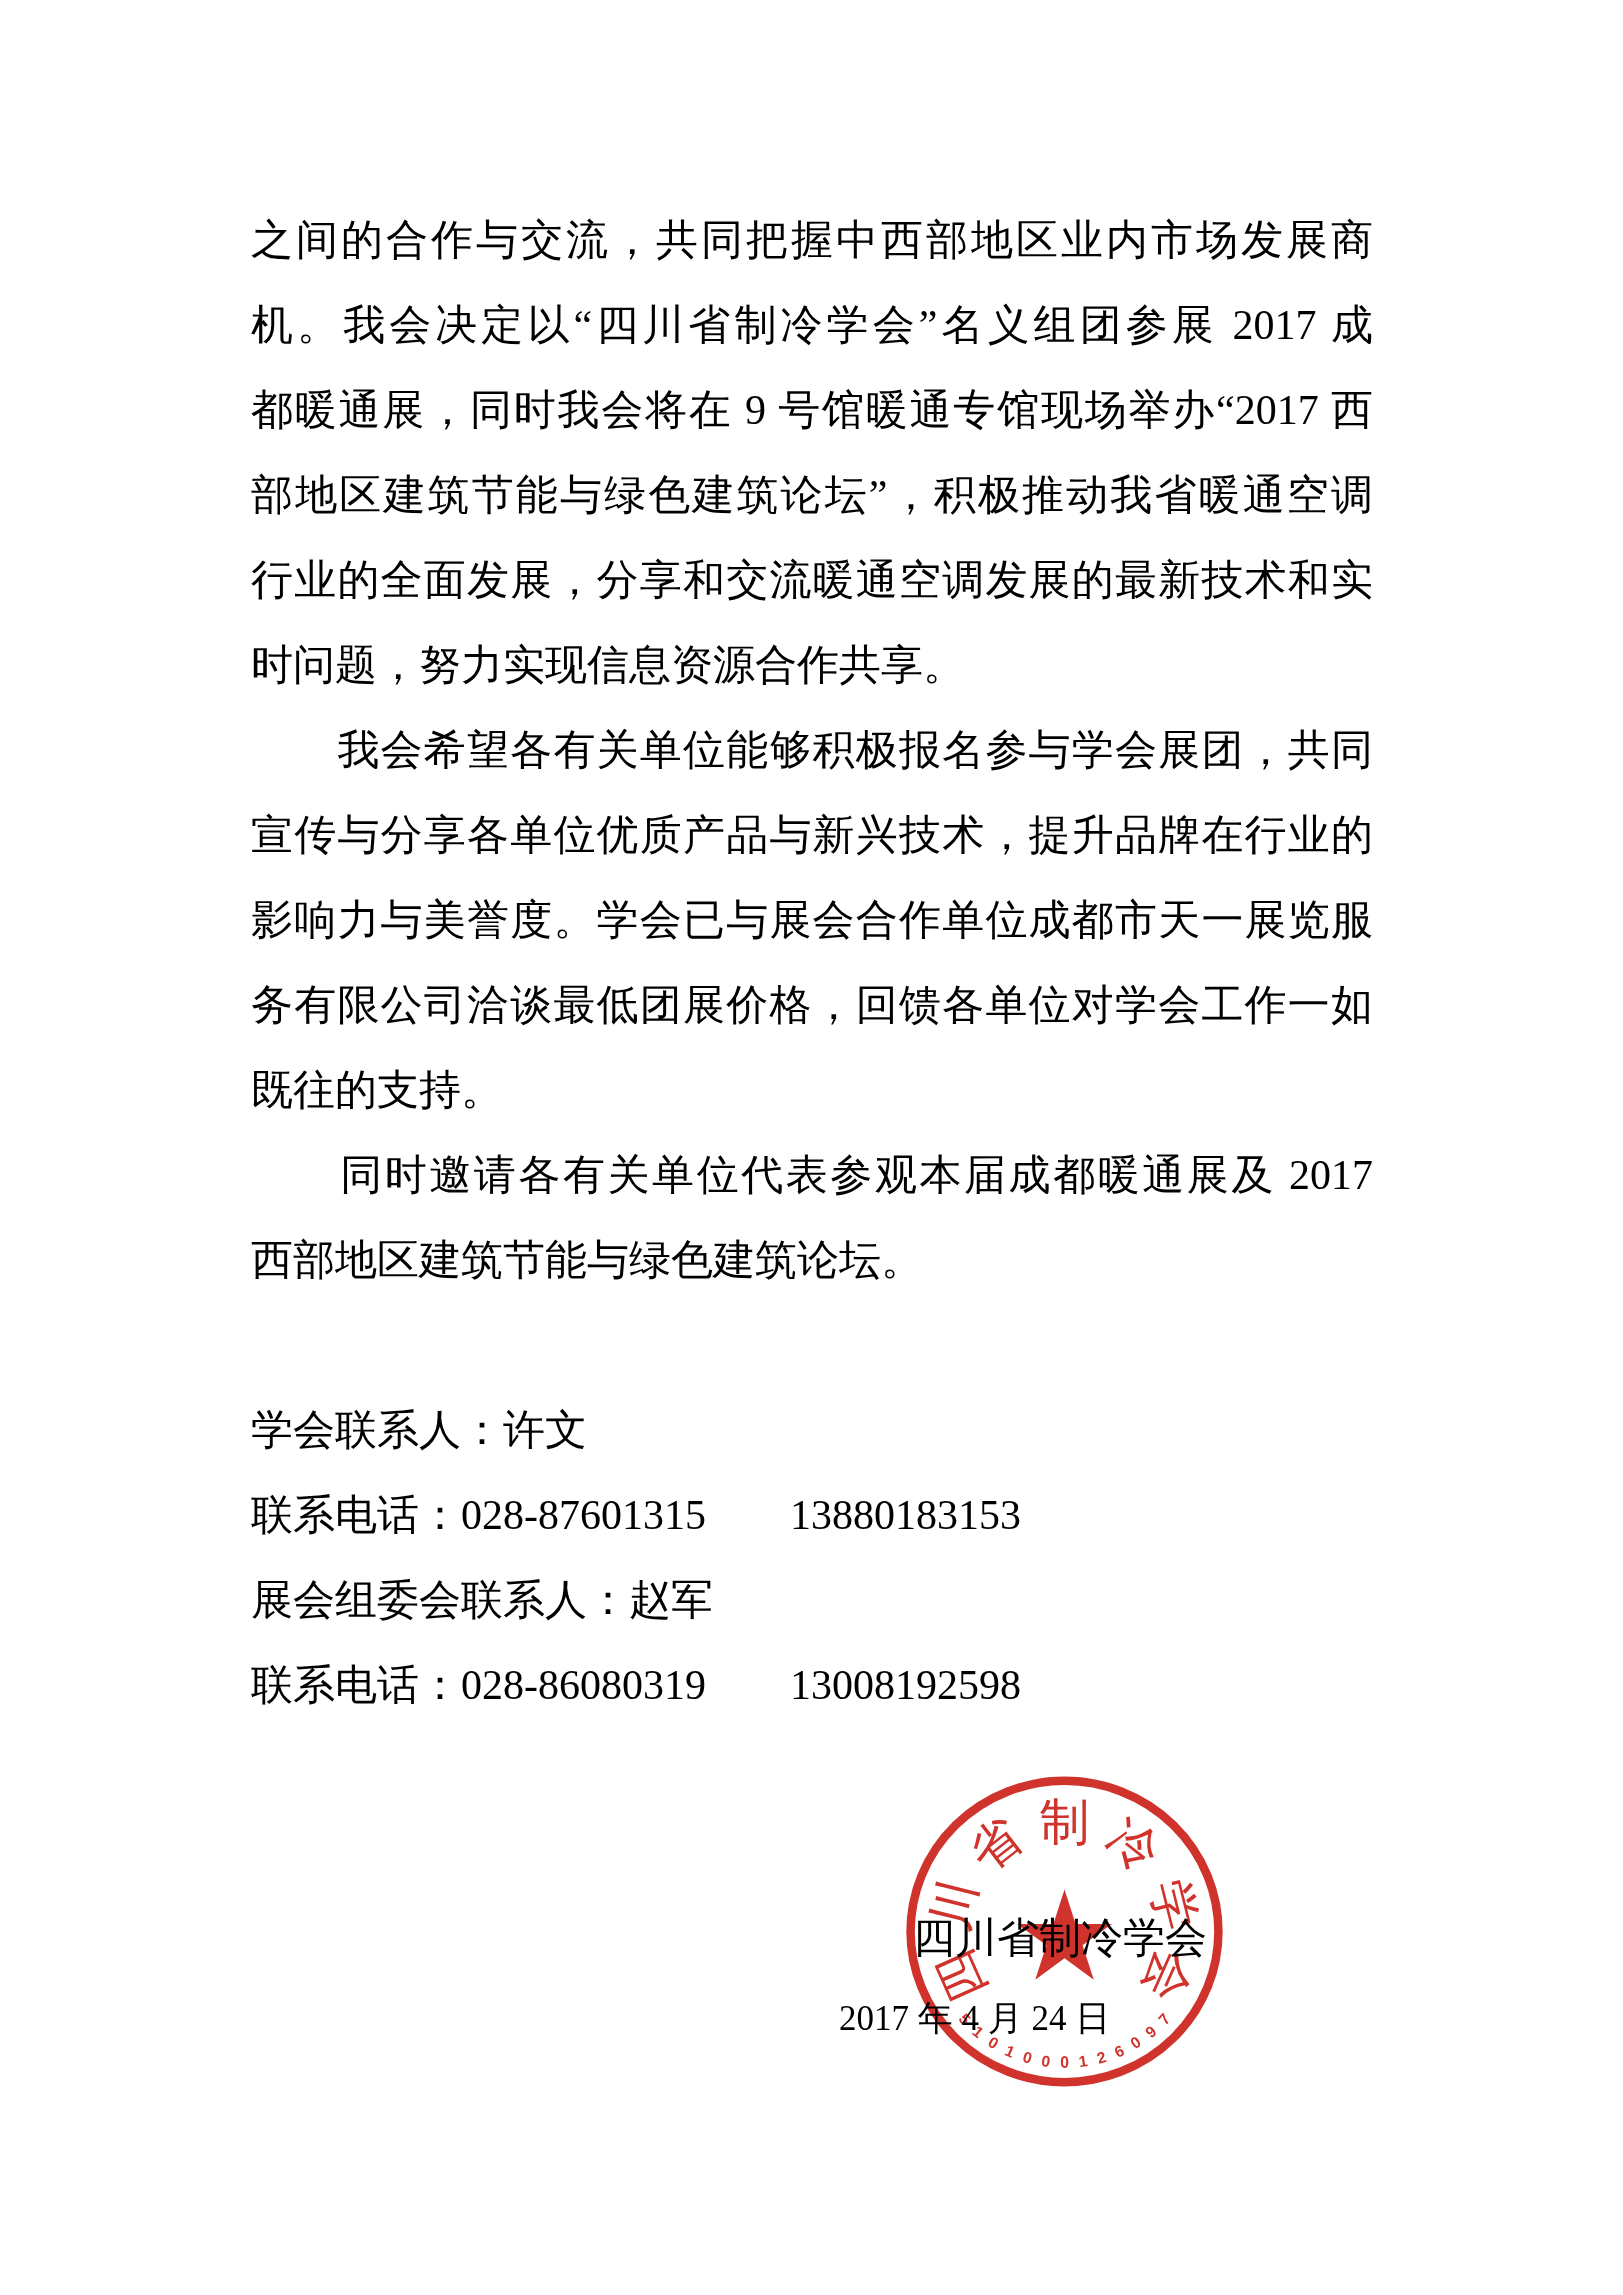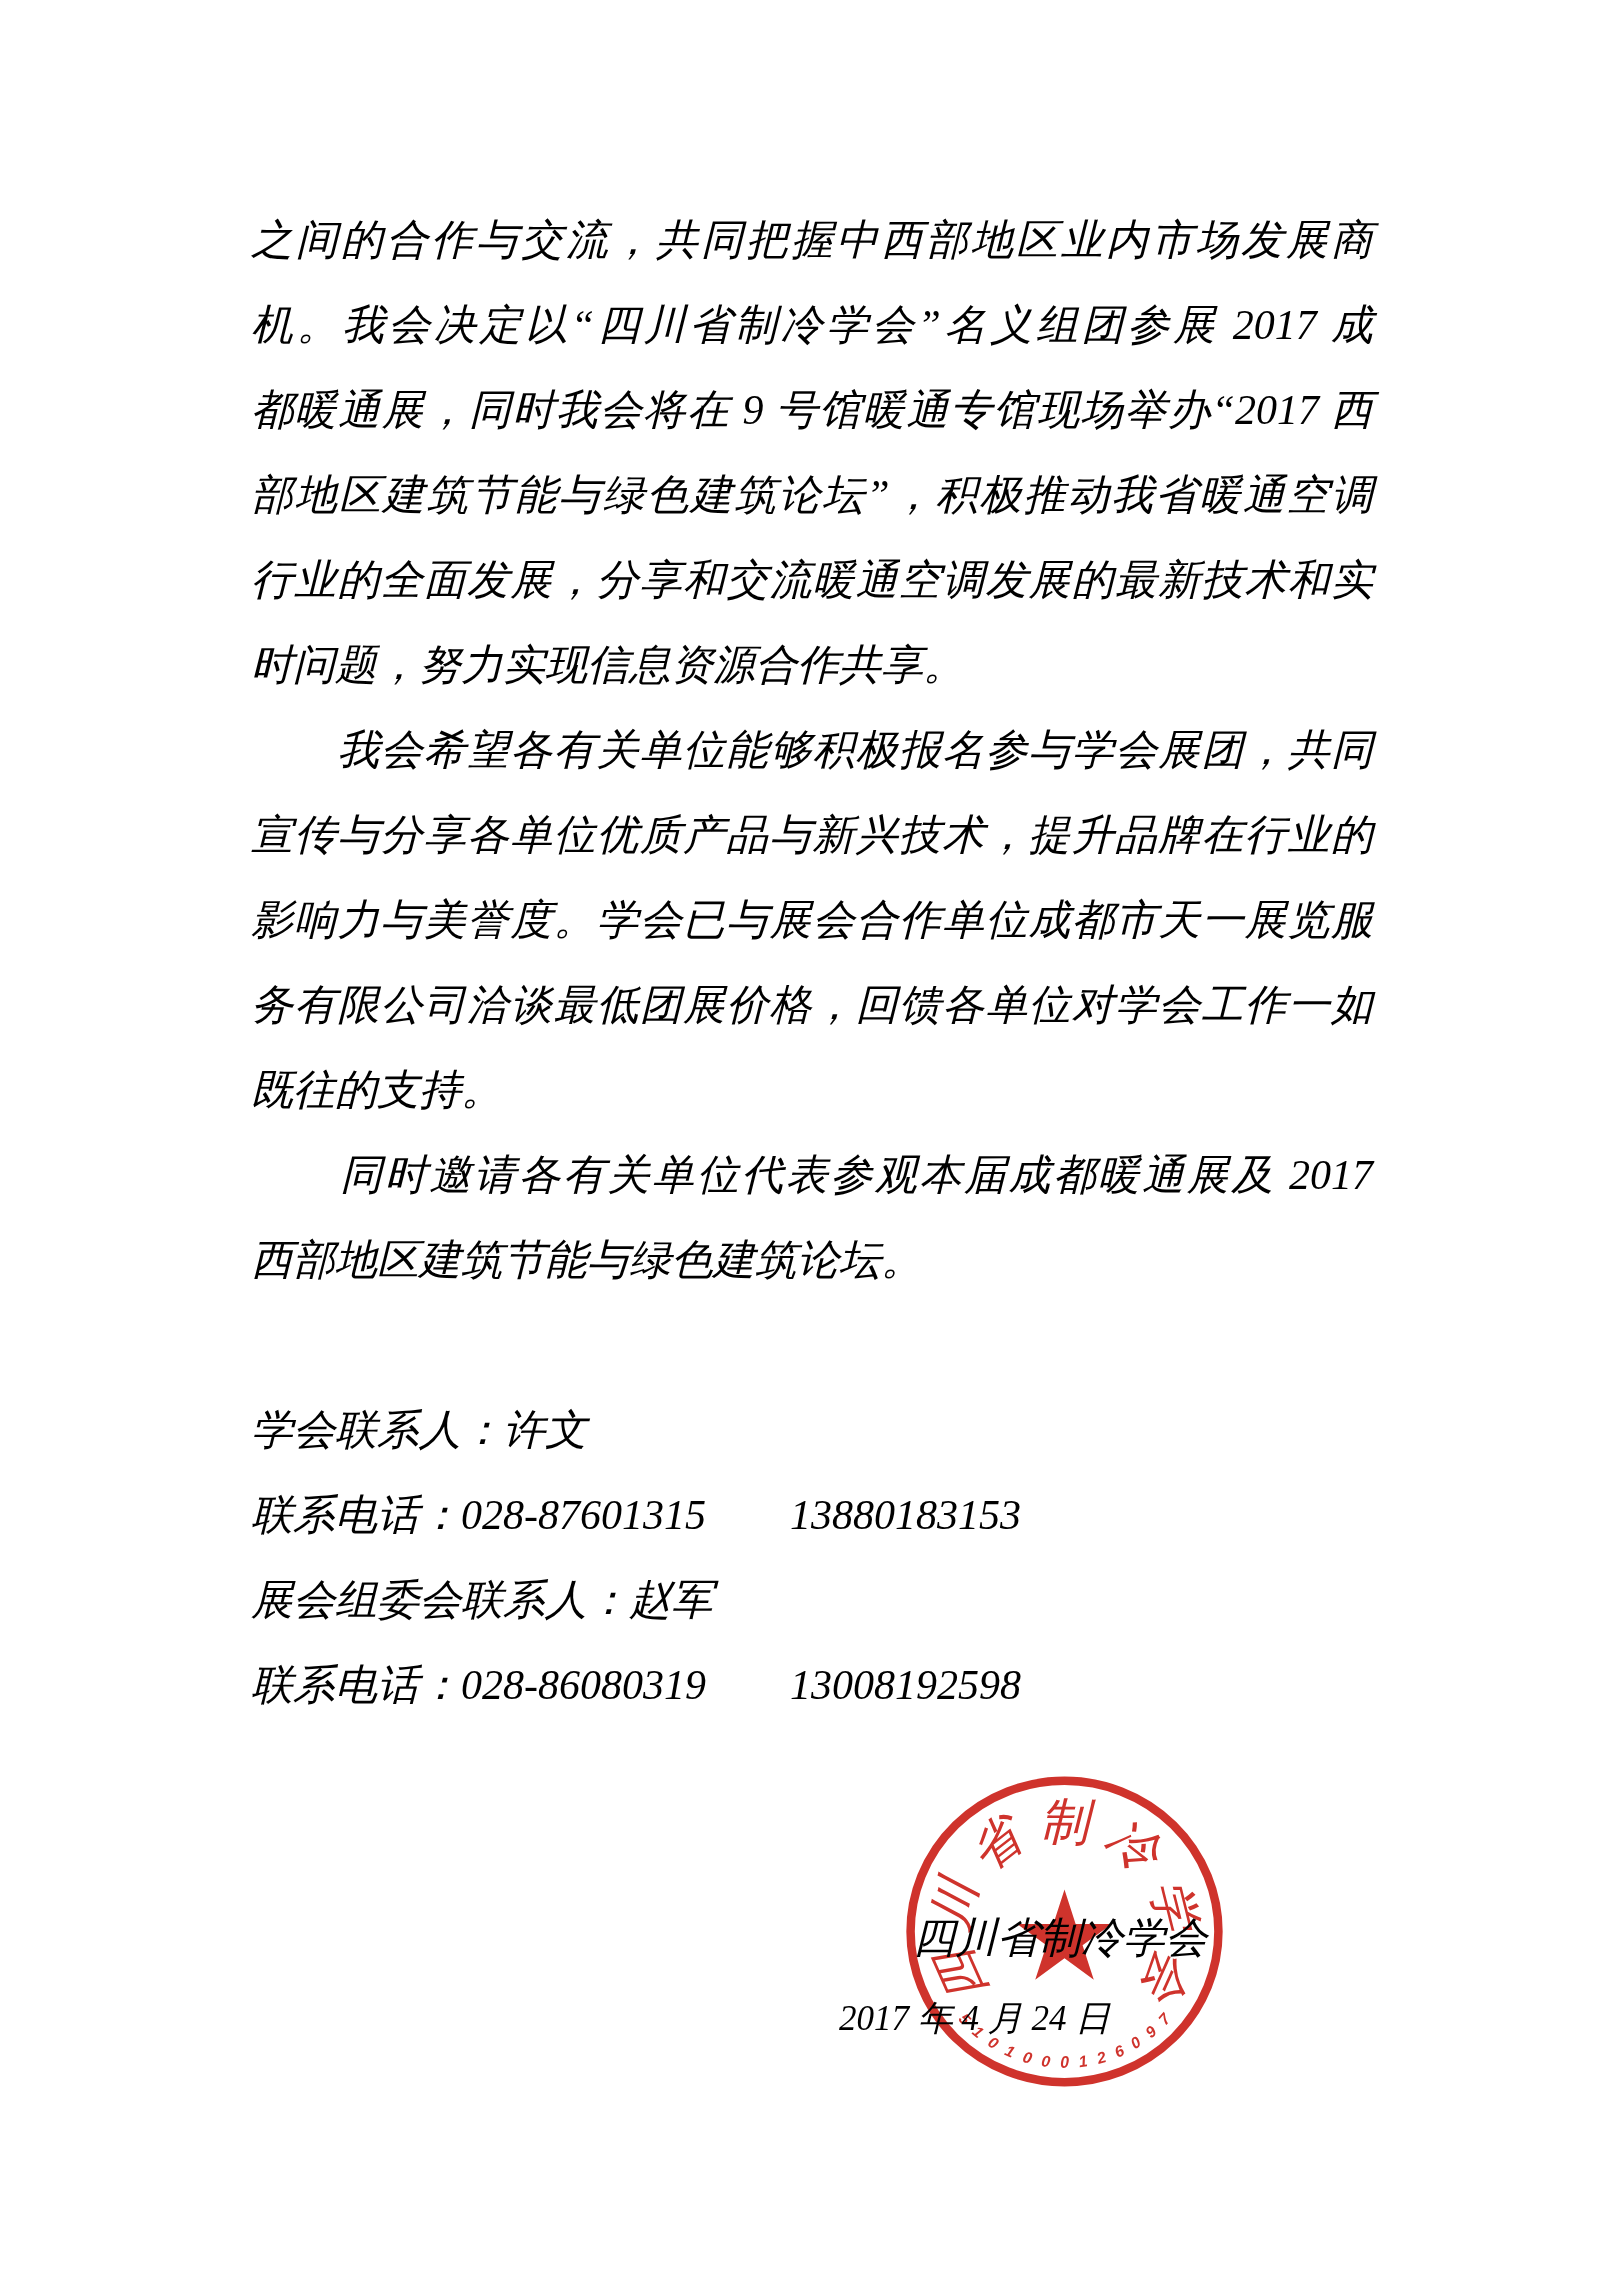--- a/index.html
+++ b/index.html
@@ -4,21 +4,21 @@
 <style>
   html, body { margin: 0; padding: 0; }
   body {
     width: 1623px; height: 2295px;
     background: #ffffff;
     position: relative;
     font-family: "Liberation Serif", "DejaVu Serif", serif;
     color: #000;
     overflow: hidden;
   }
-  .sheet { position: absolute; inset: 0; font-style: italic; }
+  .sheet { position: absolute; inset: 0; }
 
   
   .textflow {
     position: absolute;
     left: 251px; top: 198px; width: 1122px;
     font-size: 42px; line-height: 85px;
     white-space: pre-wrap;
     color: #000;
   }
   .line { min-height: 85px; }

